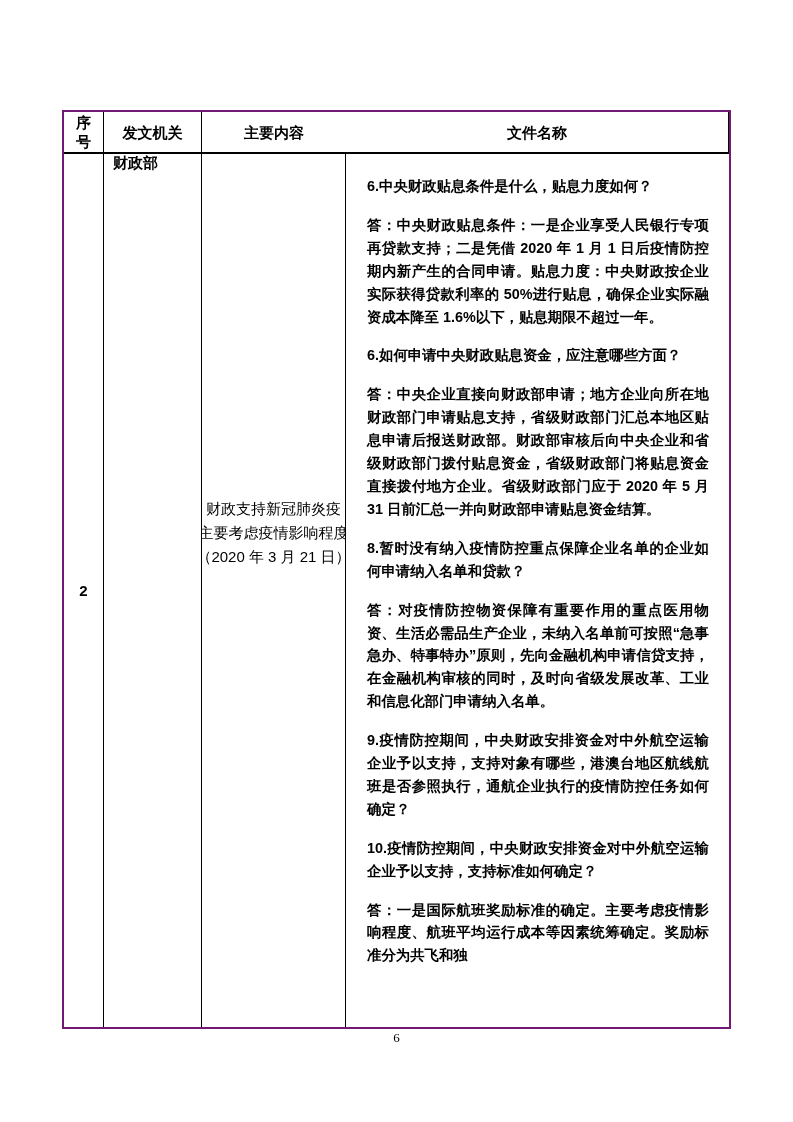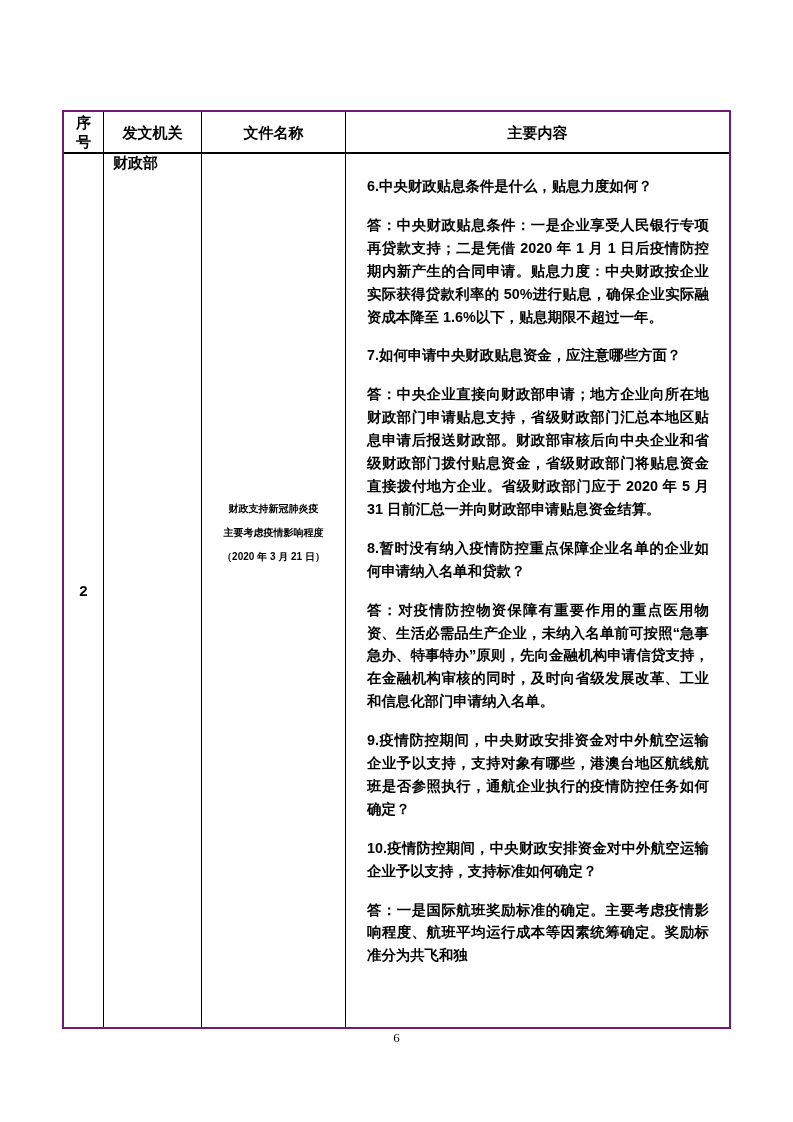--- a/index.html
+++ b/index.html
@@ -40,21 +40,21 @@
     display:flex;align-items:flex-start;
     padding-left:9px;
     font-weight:bold;font-size:15px;
   }
   .cell.body-doctitle{
     display:flex;align-items:center;justify-content:center;
   }
   .doctitle-lines{
     transform:translateY(-58px);
     text-align:center;
-    font-weight:bold;font-size:10px;line-height:24px;
+    font-weight:normal;font-size:15px;line-height:24px;
   }
   .doctitle-lines div{white-space:nowrap;}
   .cell.body-content{
     padding:5px 4px 0 5px;
     font-weight:bold;
     font-size:14.4px;
     line-height:22.9px;
     text-align:justify;
   }
   .cell.body-content p{margin:16px;}
@@ -71,25 +71,25 @@
 <div class="page">
 
   <div class="doc-table">
 
     <div class="cell header">
       <span class="seq-wrap">序号</span>
     </div>
     <div class="cell header">
       <span>发文机关</span>
     </div>
+    <div class="cell header last-col">
+      <span>主要内容</span>
+    </div>
     <div class="cell header">
       <span>文件名称</span>
-    </div>
-    <div class="cell header last-col">
-      <span>主要内容</span>
     </div>
 
     <div class="cell body-index">
       <span>2</span>
     </div>
 
     <div class="cell body-agency">
       <span>财政部</span>
     </div>
 
@@ -97,21 +97,21 @@
       <div class="doctitle-lines">
           <div>财政支持新冠肺炎疫</div>
           <div>主要考虑疫情影响程度</div>
           <div>（2020 年 3 月 21 日）</div>
         </div>
     </div>
 
     <div class="cell body-content last-col">
         <p>6.中央财政贴息条件是什么，贴息力度如何？</p>
         <p>答：中央财政贴息条件：一是企业享受人民银行专项再贷款支持；二是凭借 2020 年 1 月 1 日后疫情防控期内新产生的合同申请。贴息力度：中央财政按企业实际获得贷款利率的 50%进行贴息，确保企业实际融资成本降至 1.6%以下，贴息期限不超过一年。</p>
-        <p>7.如何申请中央财政贴息资金，应注意哪些方面？</p>
+        <p>6.如何申请中央财政贴息资金，应注意哪些方面？</p>
         <p>答：中央企业直接向财政部申请；地方企业向所在地财政部门申请贴息支持，省级财政部门汇总本地区贴息申请后报送财政部。财政部审核后向中央企业和省级财政部门拨付贴息资金，省级财政部门将贴息资金直接拨付地方企业。省级财政部门应于 2020 年 5 月 31 日前汇总一并向财政部申请贴息资金结算。</p>
         <p>8.暂时没有纳入疫情防控重点保障企业名单的企业如何申请纳入名单和贷款？</p>
         <p>答：对疫情防控物资保障有重要作用的重点医用物资、生活必需品生产企业，未纳入名单前可按照“急事急办、特事特办”原则，先向金融机构申请信贷支持，在金融机构审核的同时，及时向省级发展改革、工业和信息化部门申请纳入名单。</p>
         <p>9.疫情防控期间，中央财政安排资金对中外航空运输企业予以支持，支持对象有哪些，港澳台地区航线航班是否参照执行，通航企业执行的疫情防控任务如何确定？</p>
         <p>10.疫情防控期间，中央财政安排资金对中外航空运输企业予以支持，支持标准如何确定？</p>
         <p>答：一是国际航班奖励标准的确定。主要考虑疫情影响程度、航班平均运行成本等因素统筹确定。奖励标准分为共飞和独</p>
       </div>
 
   </div>
 

